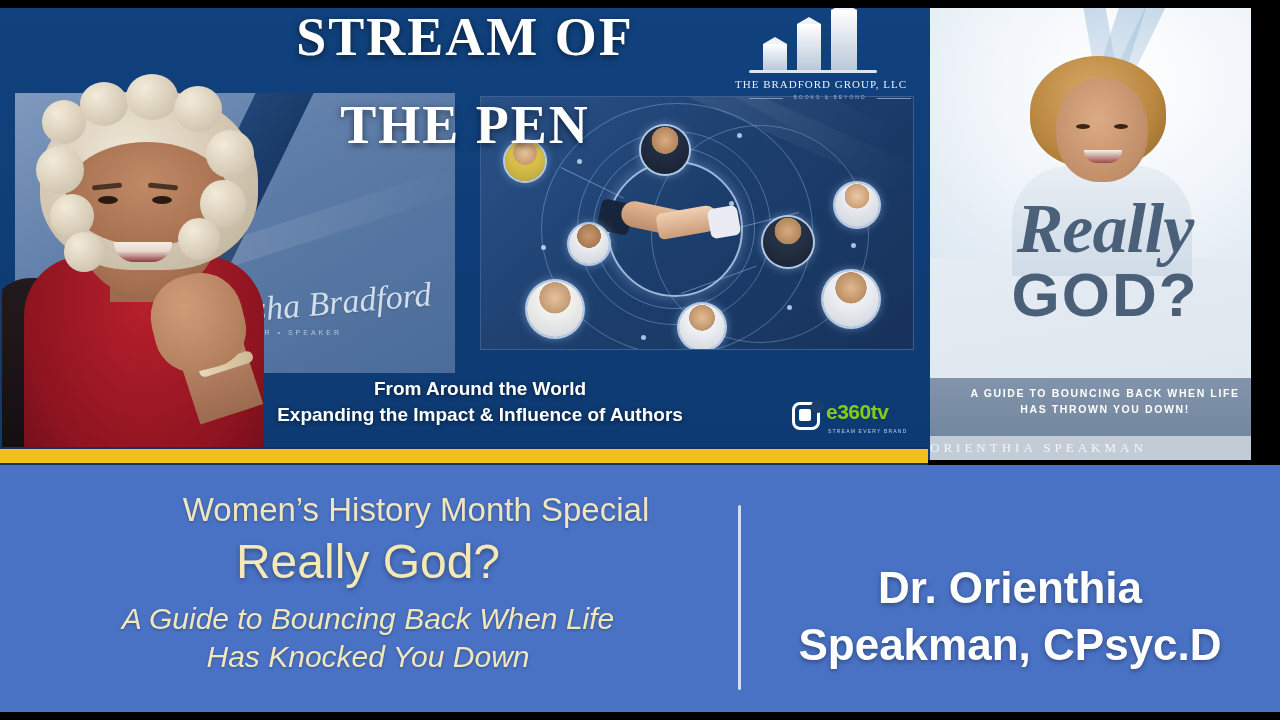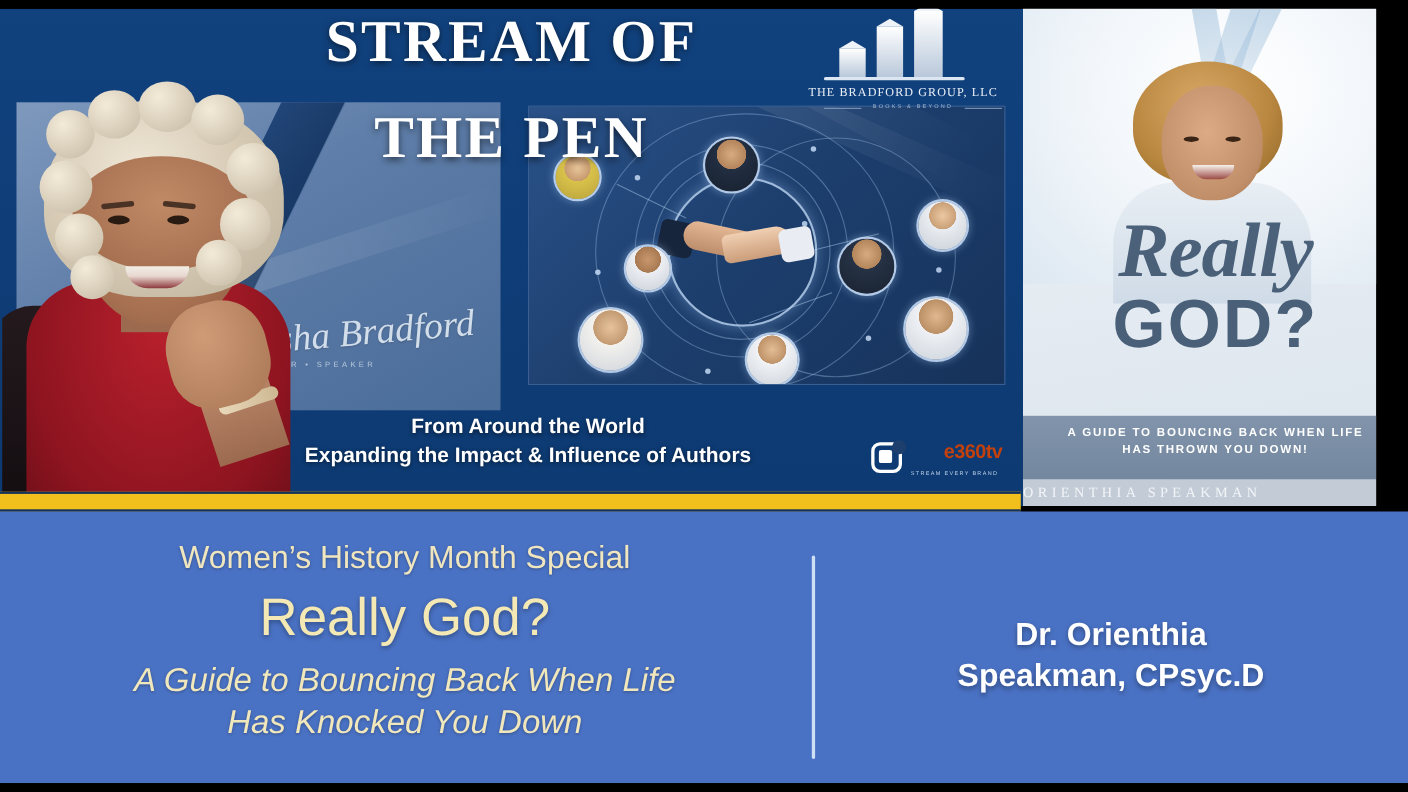--- a/index.html
+++ b/index.html
@@ -95,21 +95,21 @@
   .promo-tag{position:absolute;left:200px;top:368px;width:560px;text-align:center;color:#fff;
     font-weight:700;font-size:19px;line-height:1.36;text-shadow:0 1px 4px rgba(0,0,0,.5);}
 
   
   .e360{position:absolute;left:792px;top:390px;width:130px;height:42px;}
   .e360-ico{position:absolute;left:0;top:4px;width:28px;height:28px;border-radius:8px;
     border:3px solid #ffffff;box-sizing:border-box;}
   .e360-ico:after{content:"";position:absolute;left:4px;top:4px;width:12px;height:12px;background:#fff;border-radius:2px;}
   .e360-ico:before{content:"";position:absolute;right:-5px;top:-3px;width:9px;height:9px;border-radius:50%;background:#1d3f6e;
     box-shadow:0 0 0 2px #1d3f6e;}
-  .e360-word{position:absolute;left:34px;top:2px;font-size:18px;font-weight:700;color:#c2410c;letter-spacing:-.5px;margin-left:32px;}
+  .e360-word{position:absolute;left:34px;top:2px;font-size:21px;font-weight:700;color:#84cc16;letter-spacing:-.5px;}
   .e360-sub{position:absolute;left:36px;top:30px;font-size:5px;letter-spacing:1.2px;color:#bcd0e8;white-space:nowrap;}
 
   
   .book{position:absolute;left:930px;top:8px;width:321px;height:452px;overflow:hidden;
     background:linear-gradient(170deg,#f4f7fa 0%,#e7edf3 40%,#dbe4ed 100%);}
   .book-sky{position:absolute;left:0;top:0;width:350px;height:250px;
     background:radial-gradient(ellipse at 55% 30%,#ffffff 0%,#f3f7fb 45%,#dde8f1 100%);}
   .ray{position:absolute;background:linear-gradient(180deg,rgba(150,185,215,.55),rgba(255,255,255,0));transform-origin:top center;}
   .bw-hair{position:absolute;left:100px;top:48px;width:136px;height:112px;border-radius:50% 50% 44% 44%;
     background:radial-gradient(ellipse at 45% 35%,#d8a867 0%,#b9873f 60%,#8d6529 100%);}
@@ -135,30 +135,30 @@
   .book-author{position:absolute;left:0;top:432px;width:350px;text-align:left;
     font-family:"Liberation Serif",serif;font-size:13px;letter-spacing:4px;color:#f2f5f8;}
 
   
   .ydiv{position:absolute;left:0;top:447px;width:928px;height:14px;background:#f2c01c;
     border-top:2px solid #15325d;border-bottom:2px solid #15325d;}
 
   
   .lower{position:absolute;left:0;top:465px;width:1280px;height:247px;background:#4a72c4;}
   .lower-left{position:absolute;left:0;top:0;width:736px;height:247px;text-align:center;color:#f2e9bd;}
-  .ll-kicker{position:absolute;left:0;top:26px;width:736px;font-size:29px;color:#efe6c0;
-    text-shadow:0 1px 3px rgba(0,0,0,.3);}
+  .ll-kicker{position:absolute;left:0;top:26px;width:736px;font-size:33px;color:#efe6c0;
+    text-shadow:0 1px 3px rgba(0,0,0,.3);padding-left:48px;}
   .ll-title{position:absolute;left:0;top:69px;width:736px;font-size:48px;color:#f4e9b4;
     text-shadow:0 2px 5px rgba(0,0,0,.35);}
   .ll-sub{position:absolute;left:0;top:135px;width:736px;font-size:30px;font-style:italic;
     color:#f1e7bd;line-height:1.28;text-shadow:0 1px 3px rgba(0,0,0,.3);}
   .vdiv{position:absolute;left:738px;top:40px;width:3px;height:185px;background:#cfe0f5;border-radius:2px;}
   .lower-right{position:absolute;left:760px;top:0;width:520px;height:247px;}
   .lr-name{position:absolute;left:0;top:94px;width:500px;text-align:center;color:#fff;
-    font-size:29px;font-weight:700;line-height:1.3;text-shadow:0 2px 5px rgba(0,0,0,.35);}
+    font-size:44px;font-weight:700;line-height:1.3;text-shadow:0 2px 5px rgba(0,0,0,.35);}
 
   .topbar{position:absolute;left:0;top:0;width:1280px;height:8px;background:#000;}
   .botbar{position:absolute;left:0;bottom:0;width:1280px;height:8px;background:#000;}
 </style>
 </head>
 <body>
 
 <div class="stage">
 
   <div class="topbar"></div>

